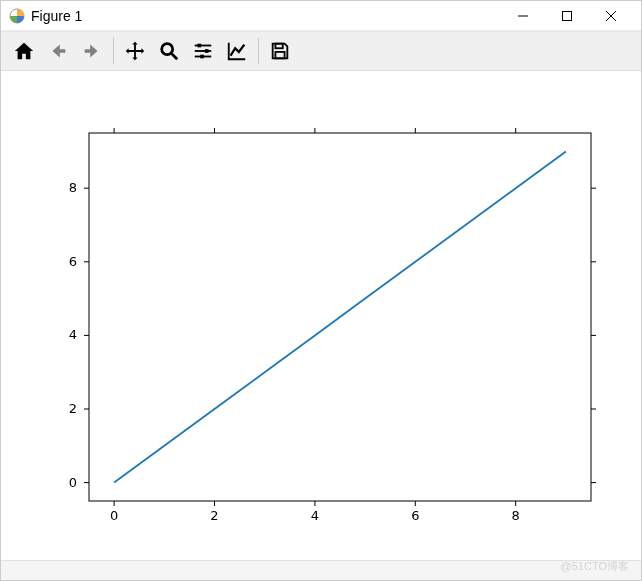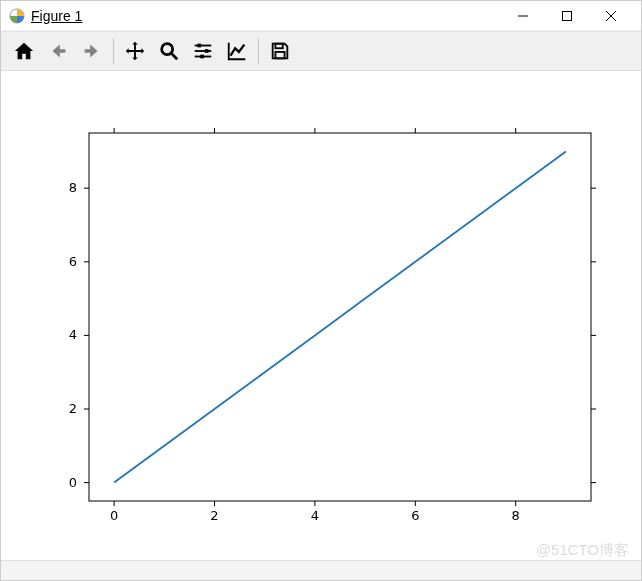--- a/index.html
+++ b/index.html
@@ -14,21 +14,20 @@
     border: 1px solid #ccc;
     position: relative;
   }
   .titlebar {
     height: 30px;
     display: flex;
     align-items: center;
     padding: 0 8px 0 8px;
     background: #fff;
     border-bottom: 1px solid #eee;
-    text-decoration: underline;
   }
   .titlebar .app-icon {
     width: 16px; height: 16px;
     margin-right: 6px;
     display: inline-flex;
   }
   .titlebar .title { flex: 0 0 auto; }
   .titlebar .spacer { flex: 1; }
   .win-btn {
     width: 44px; height: 30px;
@@ -63,22 +62,22 @@
   }
   .statusbar {
     position: absolute;
     left: 0; right: 0; bottom: 0;
     height: 20px;
     background: #f5f5f5;
     border-top: 1px solid #e0e0e0;
   }
   .watermark {
     position: absolute;
-    right: 12px; bottom: 20px;
-    font-size: 15px;
+    right: 12px; bottom: 6px;
+    font-size: 11px;
     color: rgba(0,0,0,0.15);
     pointer-events: none;
   }
   svg { display: block; }
   .axis text {
     font-family: "DejaVu Sans", Arial, sans-serif;
     font-size: 13px;
     fill: #000;
   }
   .axis line, .axis path { stroke: #000; stroke-width: 1; }

